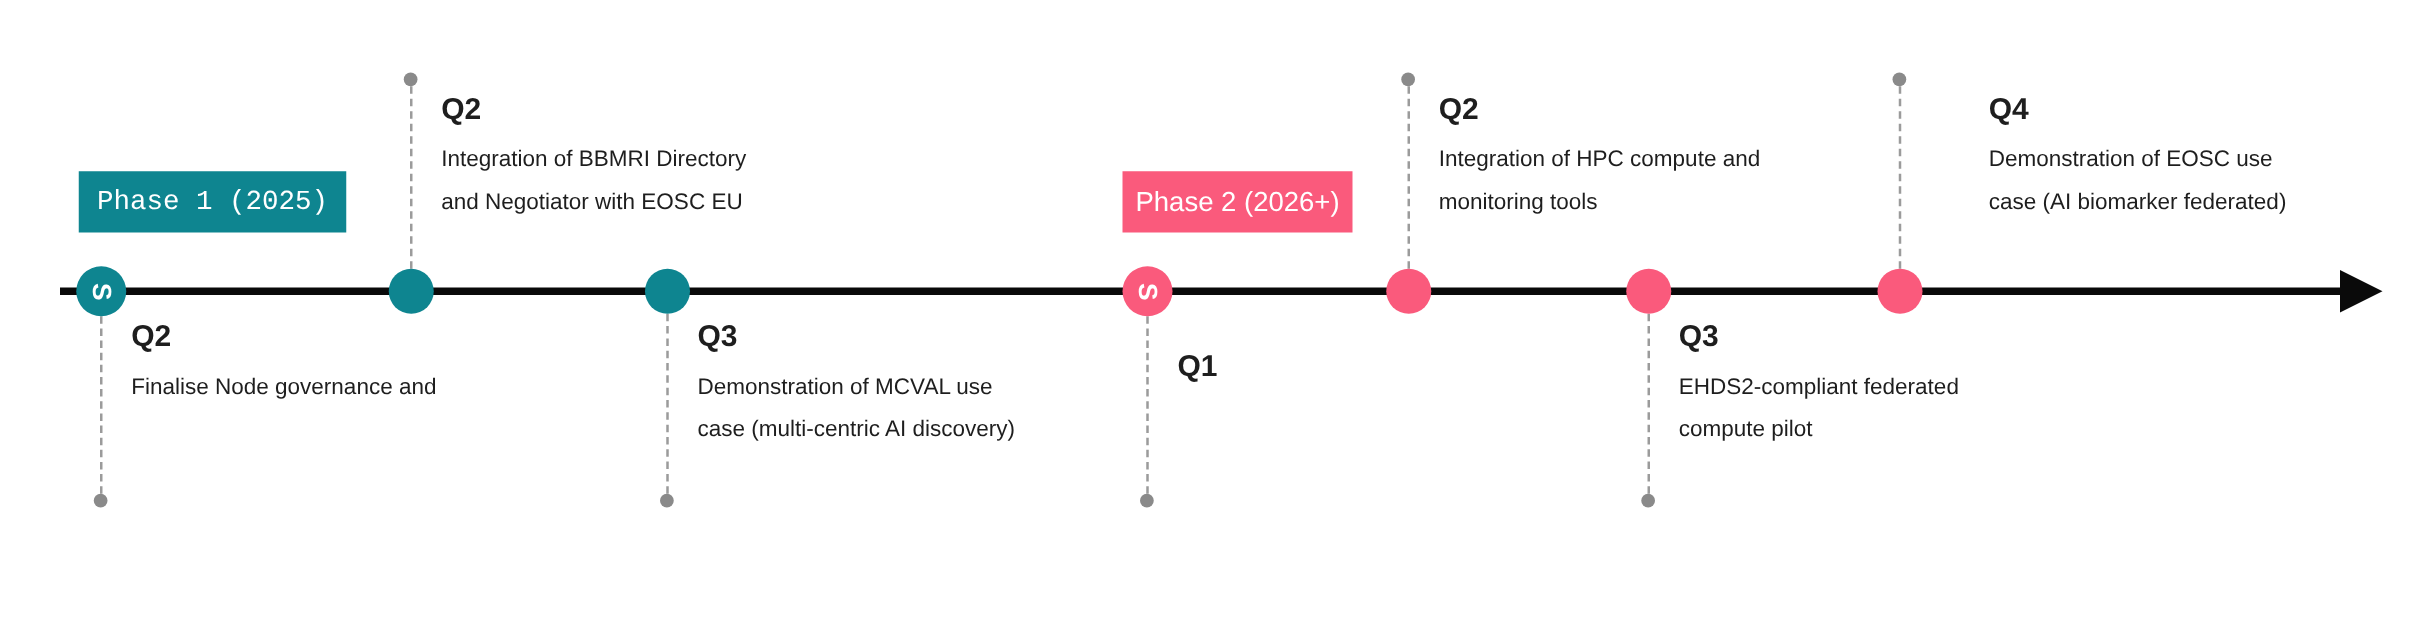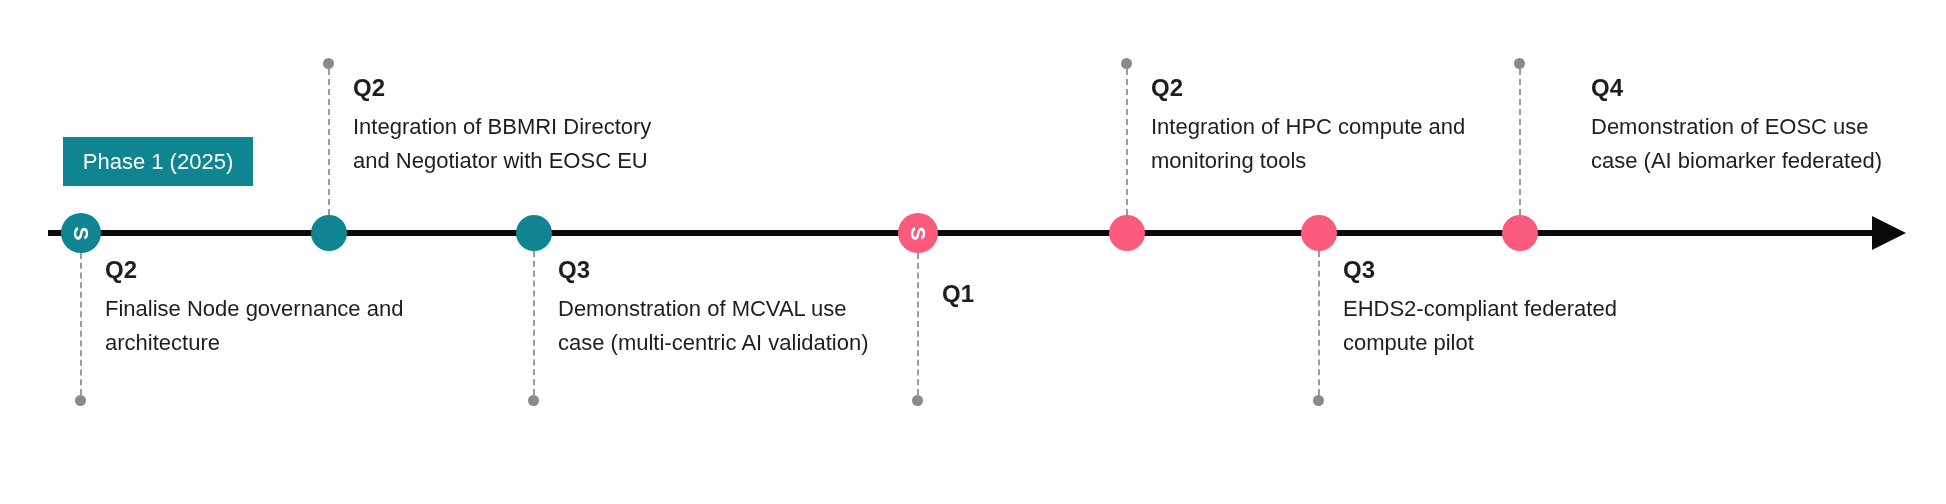--- a/index.html
+++ b/index.html
@@ -7,76 +7,78 @@
     position:relative;width:1946px;height:504px;background:#ffffff;overflow:hidden;
     font-family:"Liberation Sans", sans-serif;color:#1e1e1e;
   }
   
   .axis-line{position:absolute;left:48px;top:230px;width:1826px;height:6px;background:#0a0a0a;}
   .axis-arrow{position:absolute;left:1872px;top:216px;width:0;height:0;
     border-top:17px solid transparent;border-bottom:17px solid transparent;border-left:34px solid #0a0a0a;}
   
   .badge{position:absolute;height:49px;display:flex;align-items:center;justify-content:center;
     color:#ffffff;font-size:22px;}
-  .badge.p1{left:63px;top:137px;width:190px;background:#0E8590;}
+  .badge.p1{left:63px;top:137px;width:214px;background:#0E8590;font-family:Liberation Mono, monospace;}
   .badge.p2{left:898px;top:137px;width:184px;background:#FA5A7C;}
   
   .node{position:absolute;border-radius:50%;display:flex;align-items:center;justify-content:center;z-index:3;}
   .node.teal{background:#0E8590;}
   .node.pink{background:#FA5A7C;}
   .node.plain{width:36px;height:36px;margin-left:-18px;margin-top:-18px;}
   .node.start{width:40px;height:40px;margin-left:-20px;margin-top:-20px;}
   .node .s{color:#ffffff;font-weight:700;font-size:21px;transform:rotate(90deg);line-height:1;}
   
   .connector{position:absolute;width:0;border-left:2px dashed #9b9b9b;z-index:1;}
   .enddot{position:absolute;width:11px;height:11px;border-radius:50%;background:#8a8a8a;z-index:2;}
   
   .label{position:absolute;z-index:4;}
   .label .q{font-size:24px;font-weight:700;line-height:28px;margin-bottom:8px;}
-  .label .line{font-size:22px;line-height:34px;white-space:nowrap;}
+  .label .line{font-size:18px;line-height:34px;white-space:nowrap;}
 </style>
 </head>
 <body>
 
 <div class="canvas">
 
   <div class="axis-line"></div>
   <div class="axis-arrow"></div>
 
   <div class="badge p1">
     <span>Phase 1 (2025)</span>
   </div>
+  <div class="badge p2">
+    <span>Phase 2 (2026+)</span>
+  </div>
 
   <div class="connector" style="left:80px;top:253px;height:142px;"></div>
   <div class="enddot" style="left:75px;top:395px;"></div>
   <div class="node teal start" style="left:81px;top:233px;">
     <span class="s">S</span>
   </div>
   <div class="label" style="left:105px;top:256px;">
     <div class="q">Q2</div>
     <div class="line">Finalise Node governance and</div>
-    <div class="line">architecture</div>
   </div>
 
   <div class="connector" style="left:328px;top:69px;height:146px;"></div>
   <div class="enddot" style="left:323px;top:58px;"></div>
   <div class="node teal plain" style="left:329px;top:233px;"></div>
   <div class="label" style="left:353px;top:74px;">
     <div class="q">Q2</div>
     <div class="line">Integration of BBMRI Directory</div>
     <div class="line">and Negotiator with EOSC EU</div>
   </div>
 
   <div class="connector" style="left:533px;top:251px;height:144px;"></div>
   <div class="enddot" style="left:528px;top:395px;"></div>
   <div class="node teal plain" style="left:534px;top:233px;"></div>
   <div class="label" style="left:558px;top:256px;">
     <div class="q">Q3</div>
     <div class="line">Demonstration of MCVAL use</div>
-    <div class="line">case (multi-centric AI validation)</div>
+    <div class="line">case (multi-centric AI discovery)</div>
   </div>
 
   <div class="connector" style="left:917px;top:253px;height:142px;"></div>
   <div class="enddot" style="left:912px;top:395px;"></div>
   <div class="node pink start" style="left:918px;top:233px;">
     <span class="s">S</span>
   </div>
   <div class="label" style="left:942px;top:256px;margin-top:24px;">
     <div class="q">Q1</div>
   </div>

